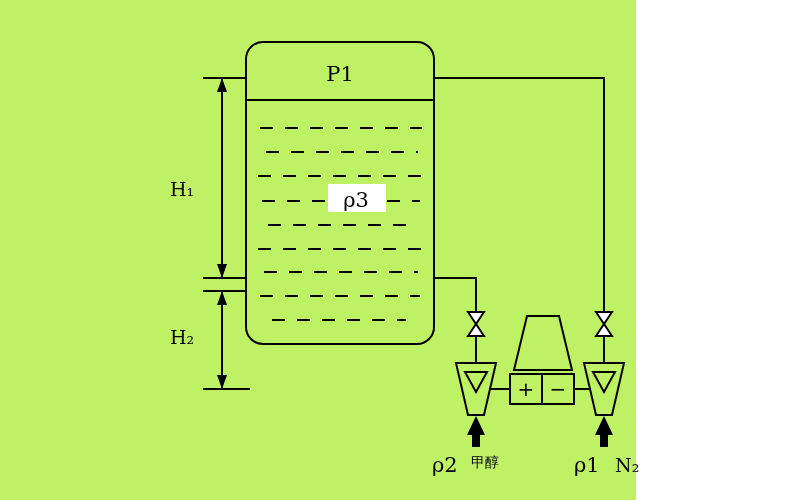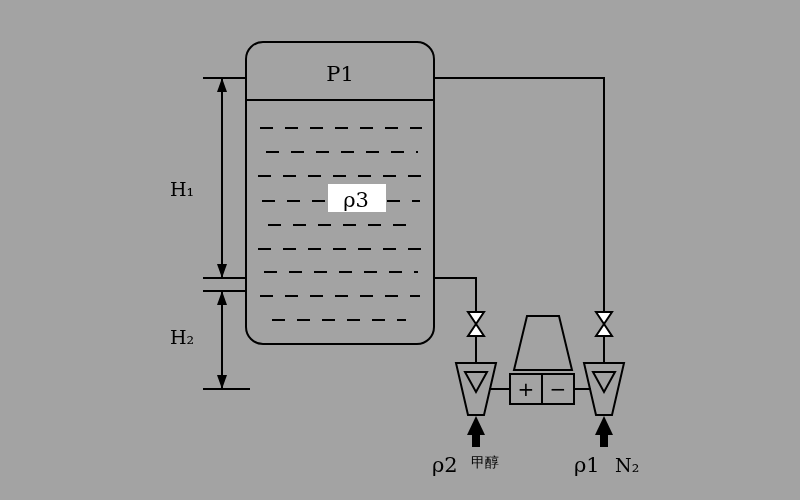--- a/index.html
+++ b/index.html
@@ -6,23 +6,23 @@
     margin: 0;
     padding: 0;
     background: #ffffff;
     width: 800px;
     height: 500px;
     overflow: hidden;
     font-family: "DejaVu Serif", serif;
   }
   .stage {
     position: relative;
-    width: 800px;
+    width: 636px;
     height: 500px;
-    background: #a3a3a3;
+    background: #bef264;
   }
   svg text {
     fill: #000000;
     font-family: "DejaVu Serif", serif;
   }
   .lbl-big  { font-size: 21px; }
   .lbl-mid  { font-size: 19px; }
   .lbl-sub  { font-size: 14px; }
   .lbl-sign { font-size: 20px; font-family: "DejaVu Sans", sans-serif; }
 </style>

